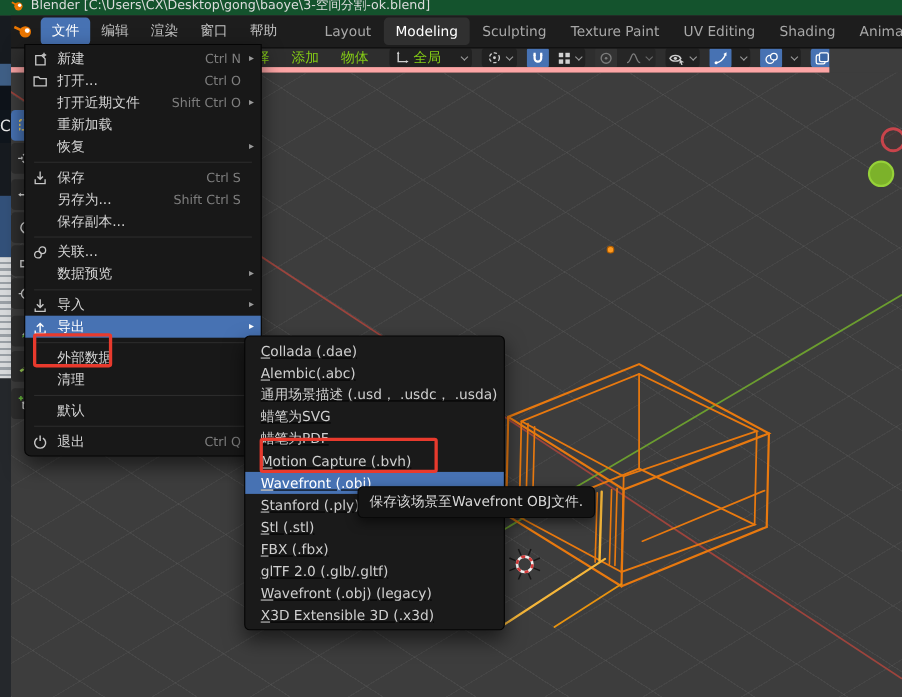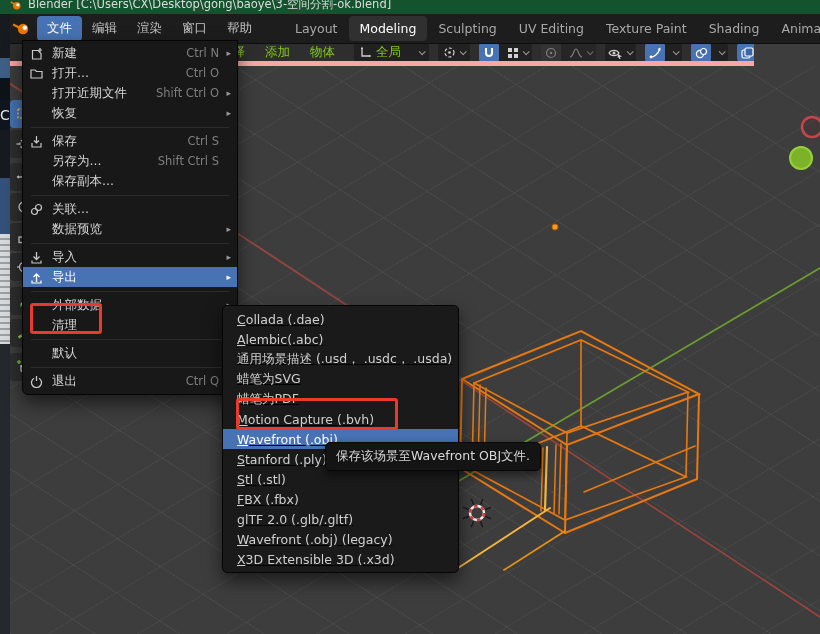--- a/index.html
+++ b/index.html
@@ -254,22 +254,22 @@
   <div class="mtab active">文件</div>
   <div class="mtab">编辑</div>
   <div class="mtab">渲染</div>
   <div class="mtab">窗口</div>
   <div class="mtab">帮助</div>
 
   <div class="wtabs">
     <div class="wtab">Layout</div>
     <div class="wtab active">Modeling</div>
     <div class="wtab">Sculpting</div>
+    <div class="wtab">Texture Paint</div>
     <div class="wtab">UV Editing</div>
-    <div class="wtab">Texture Paint</div>
     <div class="wtab">Shading</div>
     <div class="wtab">Animation</div>
 
   </div>
 
 </div>
 
 <div class="toolbar">
   <div style="width:200px;flex:none;"></div>
   <span class="hmenu">选择</span>
@@ -403,20 +403,26 @@
     <span class="marrow"></span>
   </div>
   <div class="mrow">
     <span class="mic"></span>
     <span class="mlabel">打开近期文件</span>
     <span class="mshort">Shift Ctrl O</span>
     <span class="marrow">▸</span>
   </div>
   <div class="mrow">
     <span class="mic"></span>
+    <span class="mlabel">重新加载</span>
+    <span class="mshort"></span>
+      <span class="marrow"></span>
+  </div>
+  <div class="mrow">
+    <span class="mic"></span>
     <span class="mlabel">恢复</span>
     <span class="mshort"></span>
     <span class="marrow">▸</span>
   </div>
   <div class="msep"></div>
   <div class="mrow">
     <span class="mic">
         <svg width="13" height="13">
       <path d="M2 8 V12 H11 V8" fill="none" stroke="#c8c8c8" stroke-width="1.2"></path>
       <path d="M6.5 1 V8 M4 5.5 L6.5 8 L9 5.5" fill="none" stroke="#c8c8c8" stroke-width="1.2"></path>

